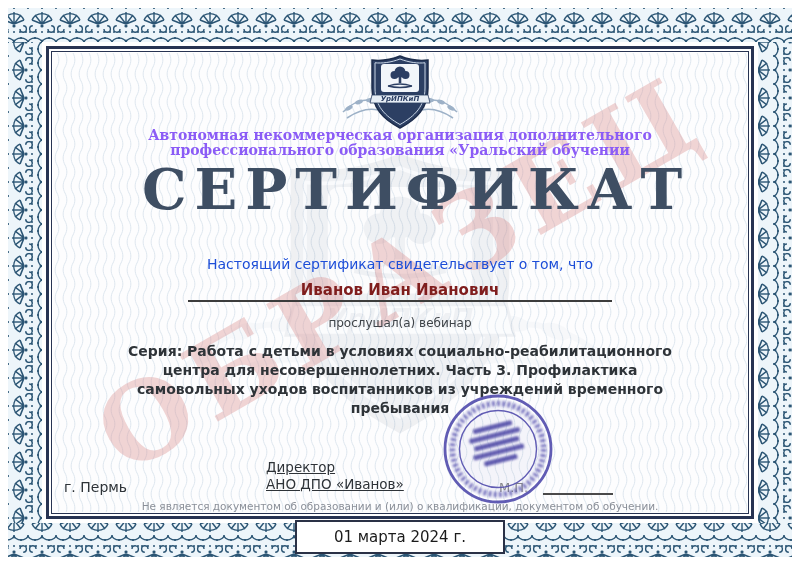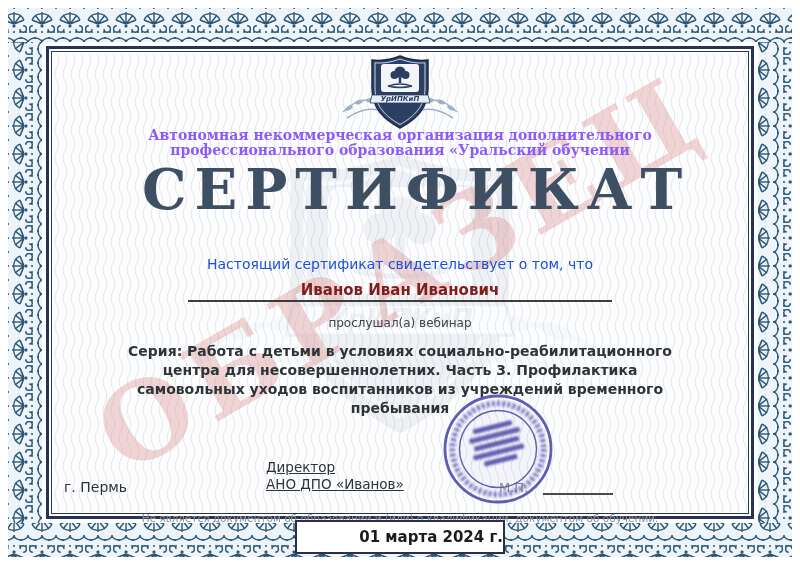--- a/index.html
+++ b/index.html
@@ -32,26 +32,26 @@
   .name-line{left:188px;top:285px;width:424px;height:15px;border-bottom:2px solid #3c3c3c;z-index:4;}
   .action{top:316px;z-index:4;color:#3f4449;font-size:12px;}
   .topic{top:342px;left:50%;transform:translateX(-50%);width:560px;text-align:center;z-index:4;
          color:#2e3338;font-weight:bold;font-size:14px;line-height:19px;}
 
   .city{left:64px;top:479px;z-index:4;color:#2e3338;font-size:14px;}
   .signatory{left:266px;top:459px;z-index:4;color:#2e3338;font-size:13.5px;line-height:17px;text-decoration:underline;}
   .stamp{position:absolute;left:440px;top:391px;z-index:5;opacity:0.92;}
   .mp{left:499px;top:480px;z-index:4;color:#8a8a8a;font-size:13px;}
   .sig-line{left:543px;top:478px;width:70px;height:15px;border-bottom:2px solid #4a4a4a;z-index:6;}
-  .footer{top:500px;z-index:4;color:#8a8f98;font-size:10.5px;margin-top:12px;}
+  .footer{top:500px;z-index:4;color:#8a8f98;font-size:10.5px;}
 
   .date-box{position:absolute;left:50%;top:520px;transform:translateX(-50%);
      width:206px;height:30px;background:#ffffff;border:2px solid #2a3146;z-index:7;
-     display:flex;align-items:center;justify-content:flex-end;
-     font-weight:bold;font-size:15px;color:#1b1b1b;}
+     display:flex;align-items:center;justify-content:center;
+     font-weight:normal;font-size:15px;color:#1b1b1b;}
 </style>
 </head>
 <body>
 
 <div class="page">
 
   <svg class="band-svg" width="800" height="565">
     <defs>
       <g id="motif">
         <rect width="28" height="34" fill="#edf5fa"></rect>

